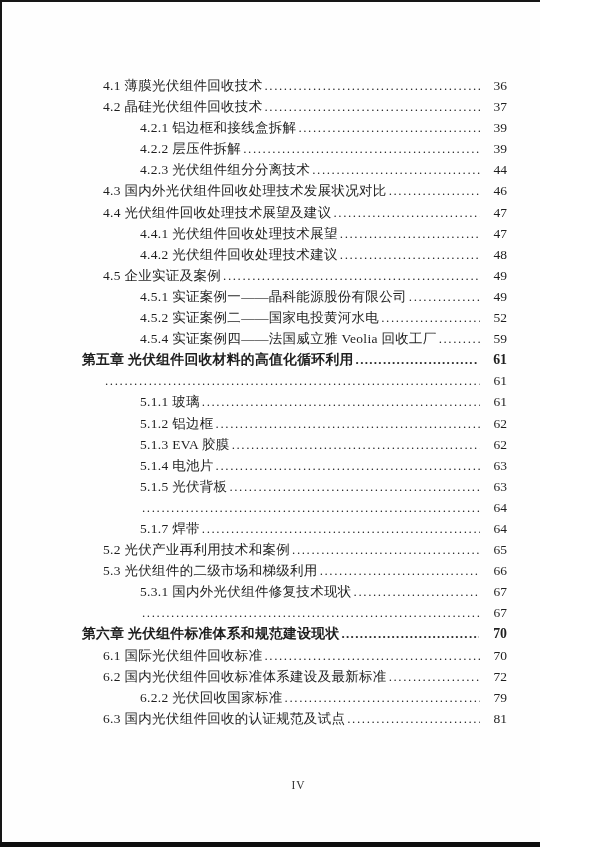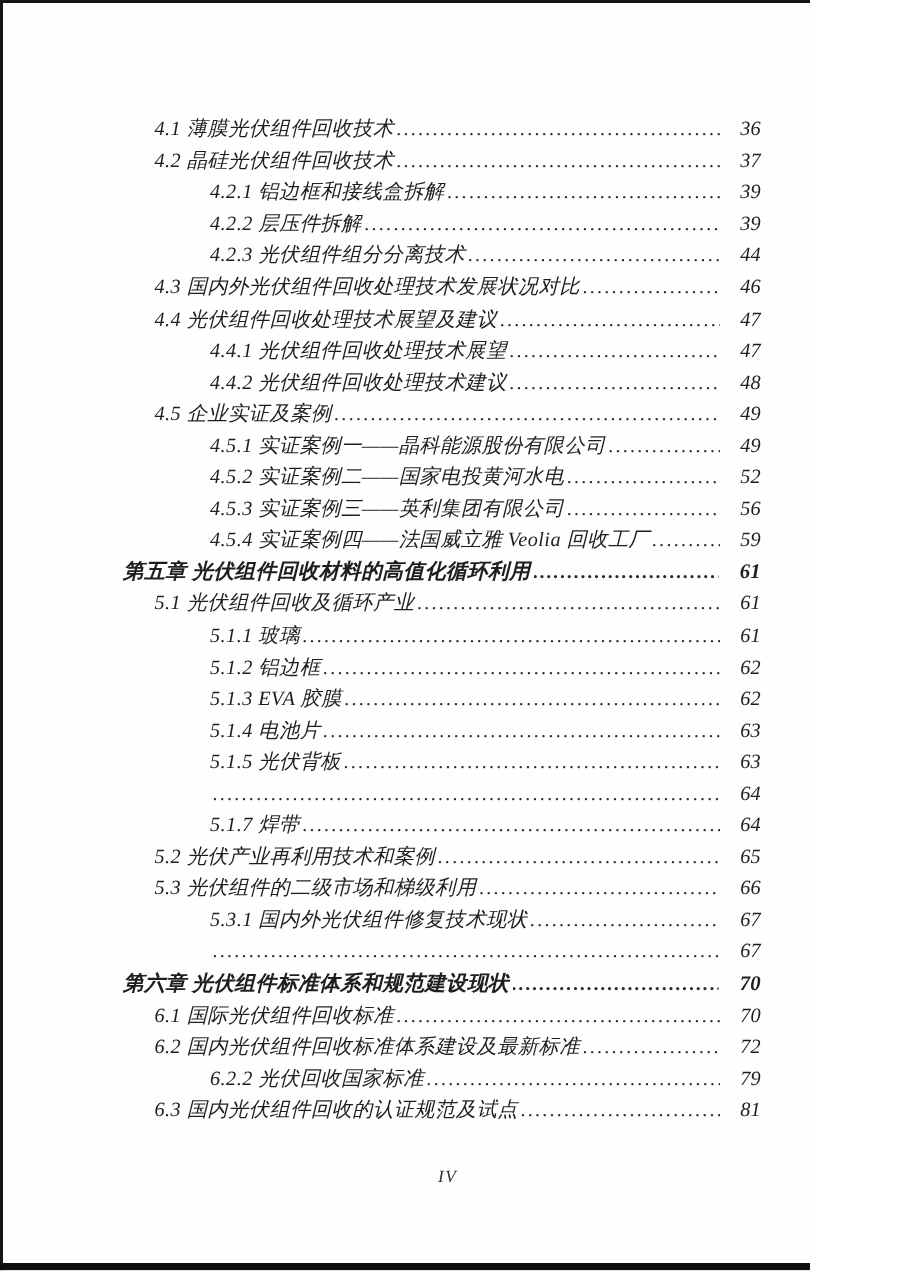--- a/index.html
+++ b/index.html
@@ -8,21 +8,20 @@
     background: #ffffff;
     font-family: "Liberation Serif", "DejaVu Serif", serif;
   }
   .page {
     position: relative;
     width: 540px;
     height: 847px;
     background: #fefefe;
     overflow: hidden;
     color: #1e1e1e;
-    font-style: italic;
   }
   
   .border-top {
     position: absolute; left: 0; top: 0;
     width: 597px; height: 2px; background: #161616;
   }
   .border-left {
     position: absolute; left: 0; top: 0;
     width: 2px; height: 847px; background: #161616;
   }
@@ -156,36 +155,30 @@
     <span class="toc-text">4.5.1 实证案例一——晶科能源股份有限公司</span>
     <span class="leader"></span>
     <span class="toc-page">49</span>
   </div>
       <div class="toc-row lvl2">
     <span class="toc-text">4.5.2 实证案例二——国家电投黄河水电</span>
     <span class="leader"></span>
     <span class="toc-page">52</span>
   </div>
       <div class="toc-row lvl2">
-    <span class="toc-text">4.5.3 实证案例三——英利集团有限公司</span>
-    <span class="leader"></span>
-    <span class="toc-page">56</span>
-  </div>
-      <div class="toc-row lvl2">
     <span class="toc-text">4.5.4 实证案例四——法国威立雅 Veolia 回收工厂</span>
     <span class="leader"></span>
     <span class="toc-page">59</span>
   </div>
       <div class="toc-row lvl0">
     <span class="toc-text">第五章 光伏组件回收材料的高值化循环利用</span>
     <span class="leader"></span>
     <span class="toc-page">61</span>
   </div>
       <div class="toc-row lvl1">
-    <span class="toc-text">5.1 光伏组件回收及循环产业</span>
     <span class="leader"></span>
     <span class="toc-page">61</span>
   </div>
       <div class="toc-row lvl2">
     <span class="toc-text">5.1.1 玻璃</span>
     <span class="leader"></span>
     <span class="toc-page">61</span>
   </div>
       <div class="toc-row lvl2">
     <span class="toc-text">5.1.2 铝边框</span>

